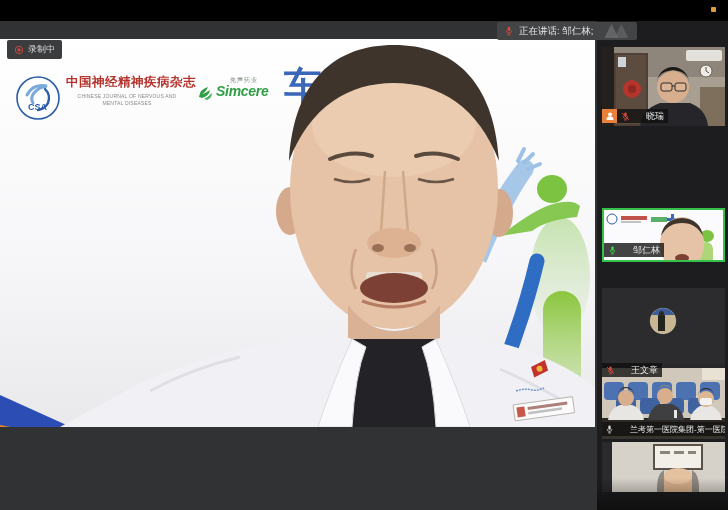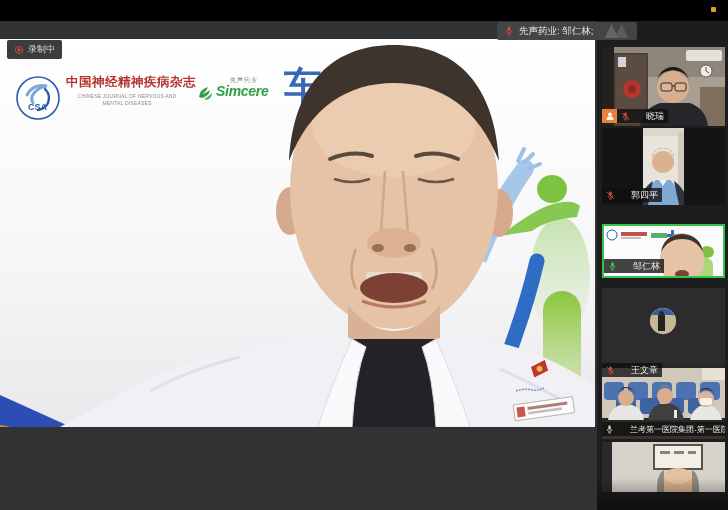--- a/index.html
+++ b/index.html
@@ -39,21 +39,21 @@
   .s-cn { position:absolute; top:-7px; left:34px; font-size:6px; color:#7a8a7a; letter-spacing:1px; white-space:nowrap; }
   .logo-che { position:absolute; left:284px; top:22px; font-family:"Liberation Serif",serif;
     font-weight:bold; font-size:38px; color:var(--calligraphy-blue); }
 
   .name-label { position:absolute; display:flex; align-items:center; gap:16px;
     background:rgba(12,12,12,.82); color:#eee; z-index:10; }
 
   .tile { position:absolute; left:5px; width:123px; background:#28282a; overflow:hidden; }
   .tile svg { display:block; }
   .t1 { top:26px; height:79px; } .t2 { top:107px; height:77px; }
-  .t3 { top:187px; height:54px; border:2px solid var(--active-border); background:#404040;margin-top:16px; }
+  .t3 { top:187px; height:54px; border:2px solid var(--active-border); background:#404040; }
   .t4 { top:267px; height:92px; } .t5 { top:347px; height:71px; } .t6 { top:421px; height:50px; }
   .tile-label { left:0; bottom:3px; height:14px; padding:0 4px; font-size:9px; white-space:nowrap;
     background:rgba(15,15,15,.78); }
   .t1 .tile-label { left:15px; }
   .t5 .tile-label { font-size:8px; padding:0 3px; }
   .host-badge { position:absolute; left:0; bottom:3px; width:15px; height:14px;
     background:var(--host-badge); display:flex; align-items:center; justify-content:center; z-index:11; }
   .sidebar-fade { position:absolute; left:0; right:0; bottom:0; height:32px; z-index:12;
     background:linear-gradient(180deg, rgba(0,0,0,0), rgba(0,0,0,.5)); }
 
@@ -102,21 +102,21 @@
   <svg class="rec-icon" width="10" height="10">
       <use href="#rec"></use>
     </svg>
   <span>录制中</span>
 </div>
 
 <div class="speak-box">
   <svg class="mic mic-muted" width="10" height="10">
       <use href="#mic"></use>
     </svg>
-  <span>先声药业: 邹仁林;</span>
+  <span>正在讲话: 邹仁林;</span>
   <div class="wm">
       <i></i>
       <i></i>
     </div>
 </div>
 
 <div class="main-video">
   <div class="logos">
     <svg class="logo-csa" viewBox="0 0 46 46">
       <circle cx="23" cy="23" r="21" fill="#fff" stroke="#2a5ca8" stroke-width="1.6"></circle>
@@ -237,40 +237,20 @@
         </svg>
     </div>
     <div class="name-label tile-label">
       <svg class="mic mic-muted" width="9" height="9">
           <use href="#mic-slash"></use>
         </svg>
       <span>晓瑞</span>
     </div>
   </div>
 
-  <div class="tile t2">
-    <svg viewBox="0 0 123 77" width="123" height="77">
-      <rect width="123" height="77" fill="#141416"></rect>
-      <rect x="41" width="41" height="77" fill="#e8e4dc"></rect>
-        <rect x="41" width="41" height="8" fill="#ddd8ce"></rect>
-      <rect x="76" y="4" width="6" height="73" fill="#d2cabc"></rect>
-      <circle cx="61" cy="34" r="11" fill="#dcb190"></circle>
-      <path d="M50 31 A11 11 0 0 1 72 31 Q72 21 61 20 Q50 21 50 31 Z" fill="#15120f"></path>
-      <path d="M45 77 Q46 58 54 52 L68 52 Q76 58 77 77 Z" fill="#7fa8d4"></path>
-      <polygon points="57,52 61,58 65,52" fill="#f2f2f2"></polygon>
-      <path d="M41 77 L41 64 Q45 57 51 53 L46 77 Z" fill="#2e3440"></path>
-      <path d="M82 77 L82 64 Q78 57 72 53 L77 77 Z" fill="#2e3440"></path>
-    </svg>
-    <div class="name-label tile-label">
-      <svg class="mic mic-muted" width="9" height="9">
-          <use href="#mic-slash"></use>
-        </svg>
-      <span>郭四平</span>
-    </div>
-  </div>
 
   <div class="tile t3">
     <svg viewBox="0 0 119 73" width="119" height="73">
       <rect width="119" height="73" fill="#fbfbfd"></rect>
       <circle cx="8" cy="9" r="5" fill="#fff" stroke="#2a5ca8"></circle>
       <rect x="17" y="6" width="26" height="4" fill="#b5342c" opacity=".85"></rect>
       <rect x="17" y="11" width="20" height="2" fill="#999" opacity=".6"></rect>
       <rect x="47" y="7" width="16" height="5" fill="#2f9e45" opacity=".8"></rect>
       <rect x="67" y="4" width="3" height="11" fill="#3a67b8"></rect>
         <rect x="63" y="8" width="11" height="3" fill="#3a67b8"></rect>

